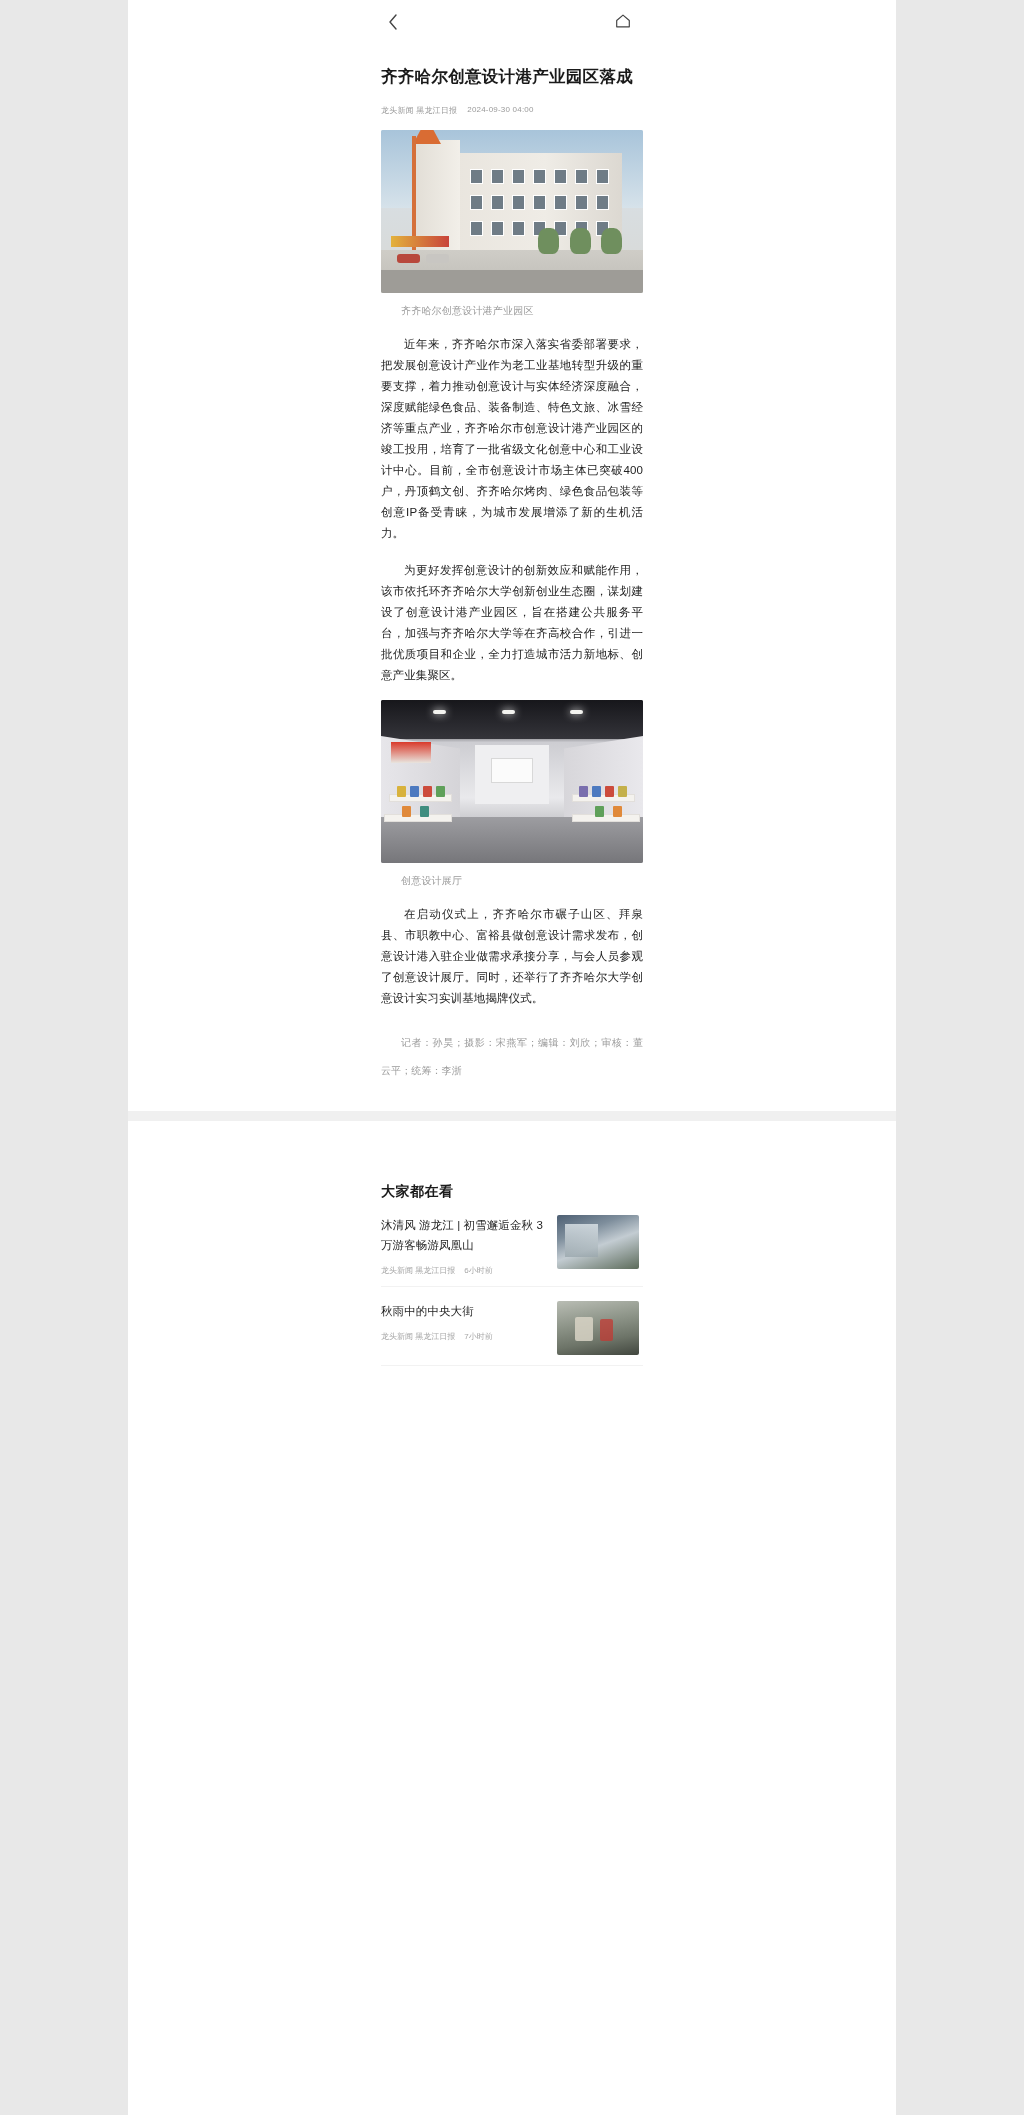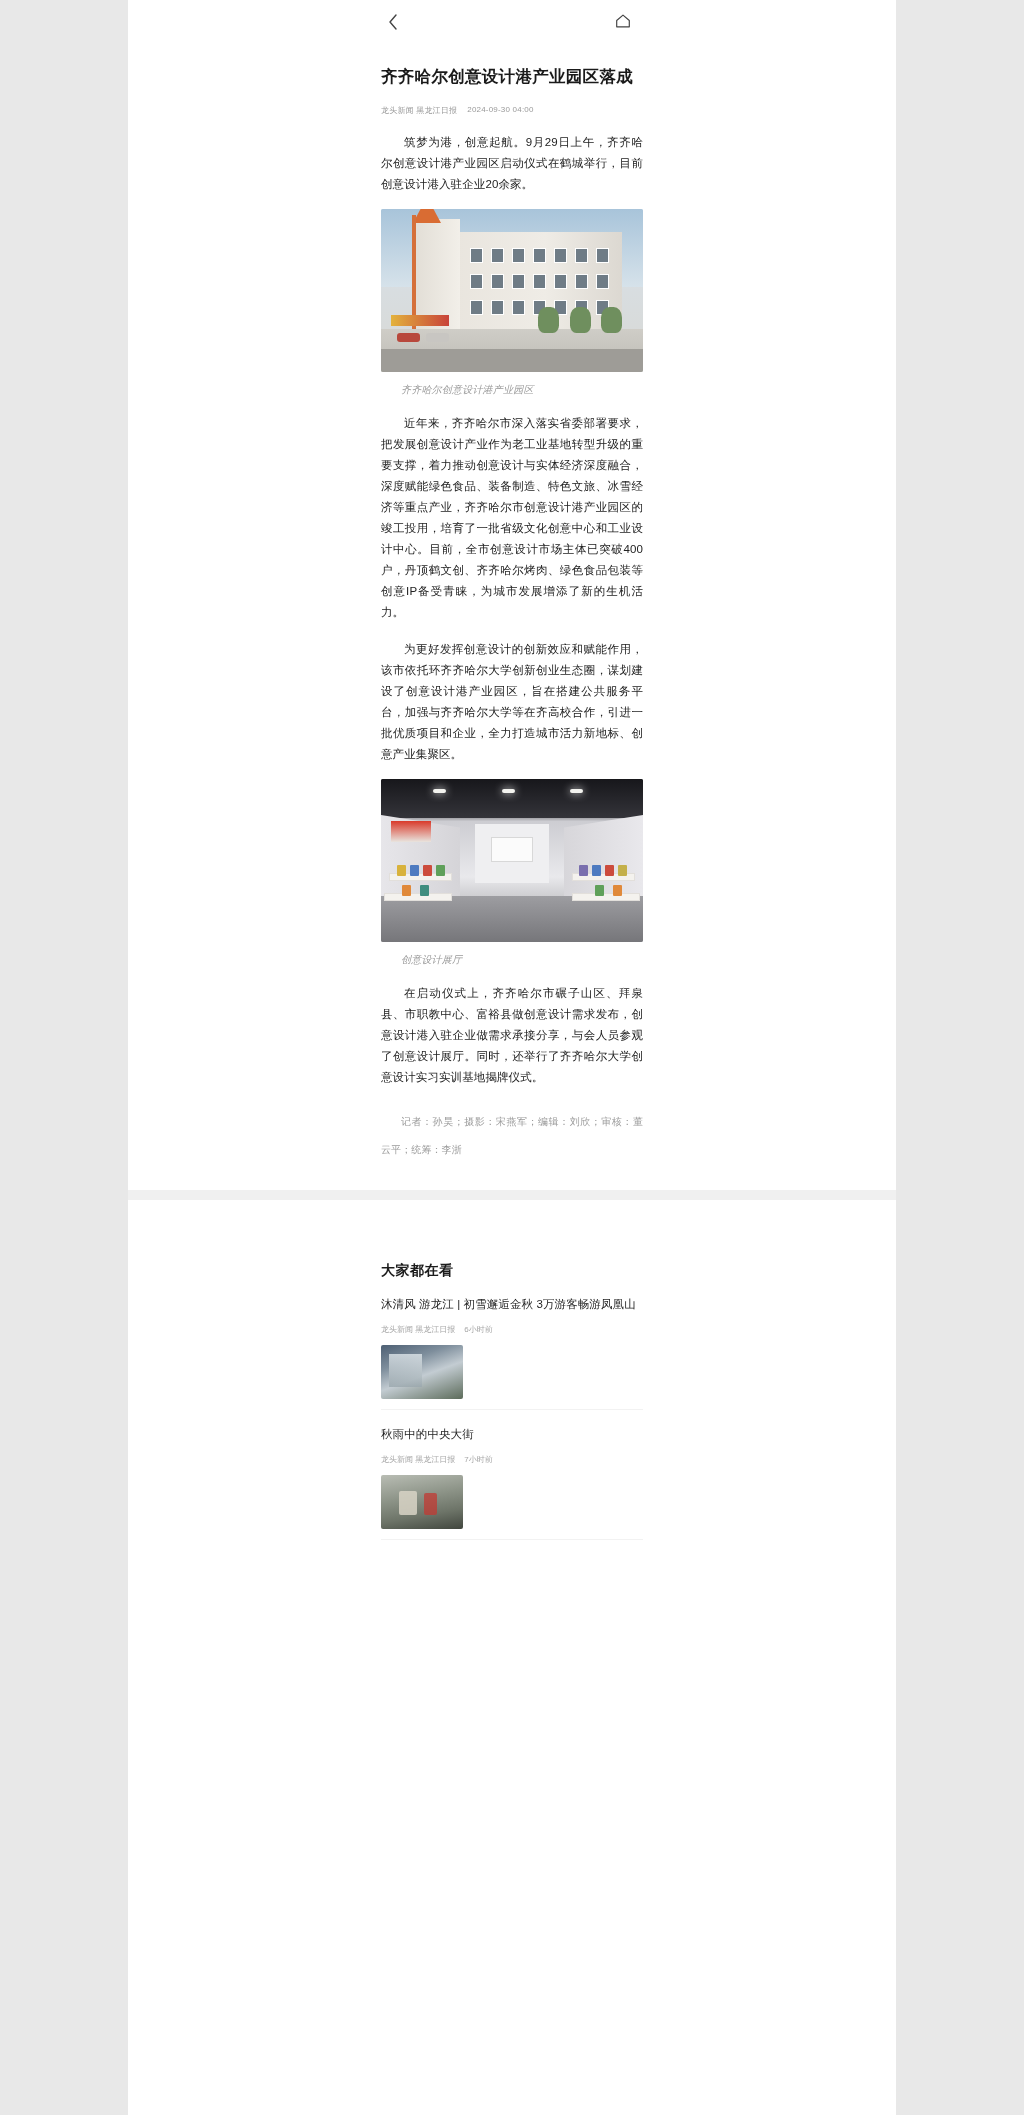--- a/index.html
+++ b/index.html
@@ -94,21 +94,20 @@
     border-radius: 2px;
     overflow: hidden;
     position: relative;
   }
   .fig-cap {
     font-size: 10px;
     color: #9b9b9b;
     margin-top: 11px;
     text-indent: 2em;
     letter-spacing: .2px;
-    font-style: italic;
   }
 
   
   .photo1 {
     width: 100%; height: 100%;
     background:
       linear-gradient(180deg, #b9cfe0 0%, #cfdce6 38%, #d8dee2 42%, #d8d8d4 100%);
     position: relative;
   }
   .p1-sky { position:absolute; inset:0 0 52% 0; background:linear-gradient(180deg,#a8c4da,#d6e2ea); }
@@ -170,21 +169,20 @@
     padding-top: 20px;
     letter-spacing: .5px;
     margin-top: 42px;
   }
   .rec {
     display: flex;
     gap: 10px;
     padding: 14px 4px 10px 0;
     border-bottom: 1px solid #f2f2f2;
     align-items: flex-start;
-    flex-direction: column;
   }
   .rec-text { flex: 1; min-width: 0; }
   .rec-head {
     font-size: 11.5px;
     line-height: 20px;
     color: #1f1f1f;
     letter-spacing: .1px;
   }
   .rec-meta {
     margin-top: 10px;
@@ -245,21 +243,20 @@
   <div class="article">
     <div class="article-inner">
 
       <h1 class="art-title">齐齐哈尔创意设计港产业园区落成</h1>
 
       <div class="art-meta">
         <span>龙头新闻 黑龙江日报</span>
         <span>2024-09-30 04:00</span>
       </div>
 
-      <p class="para">筑梦为港，创意起航。9月29日上午，齐齐哈尔创意设计港产业园区启动仪式在鹤城举行，目前创意设计港入驻企业20余家。</p>
 
       <div class="figure">
         <div class="fig-img">
           <div class="photo1">
             <div class="p1-sky"></div>
             <div class="p1-building"></div>
             <div class="p1-tower"></div>
             <div class="p1-stripe"></div>
             <div class="p1-ground"></div>
             <div class="p1-road"></div>

